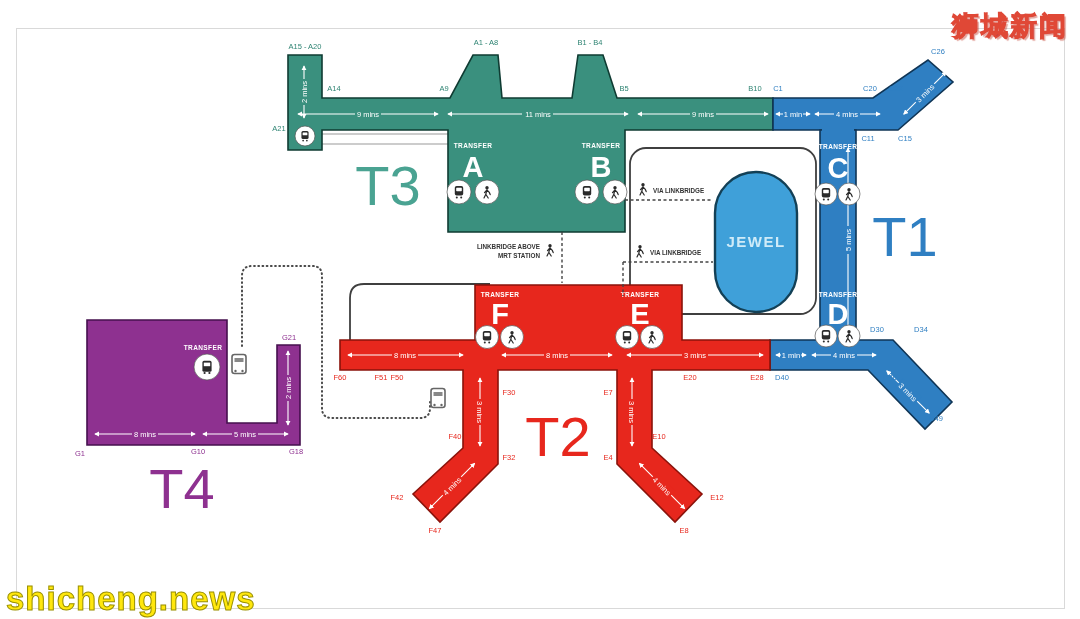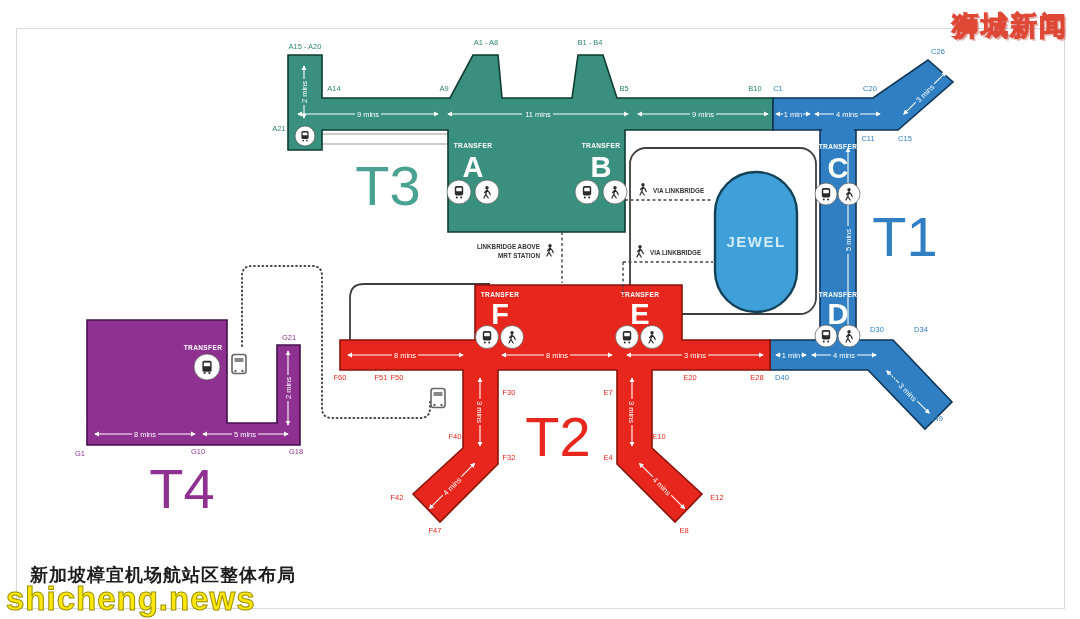--- a/index.html
+++ b/index.html
@@ -325,16 +325,15 @@
     <path class="dash" d="M562,232 V283"></path>
     <use href="#walker" x="643" y="190"></use>
     <text class="lb" x="653" y="193">VIA LINKBRIDGE</text>
     <use href="#walker" x="640" y="252"></use>
     <text class="lb" x="650" y="255">VIA LINKBRIDGE</text>
     <use href="#walker" x="550" y="251"></use>
     <text class="lb" x="540" y="249" text-anchor="end">LINKBRIDGE ABOVE</text>
     <text class="lb" x="540" y="258" text-anchor="end">MRT STATION</text>
   </svg>
 
-  <div class="caption">新加坡樟宜机场航站区整体布局</div>
   <div class="watermark">shicheng.news</div>
   <div class="logo">狮城新闻</div>
 </div>
 
 </body></html>

